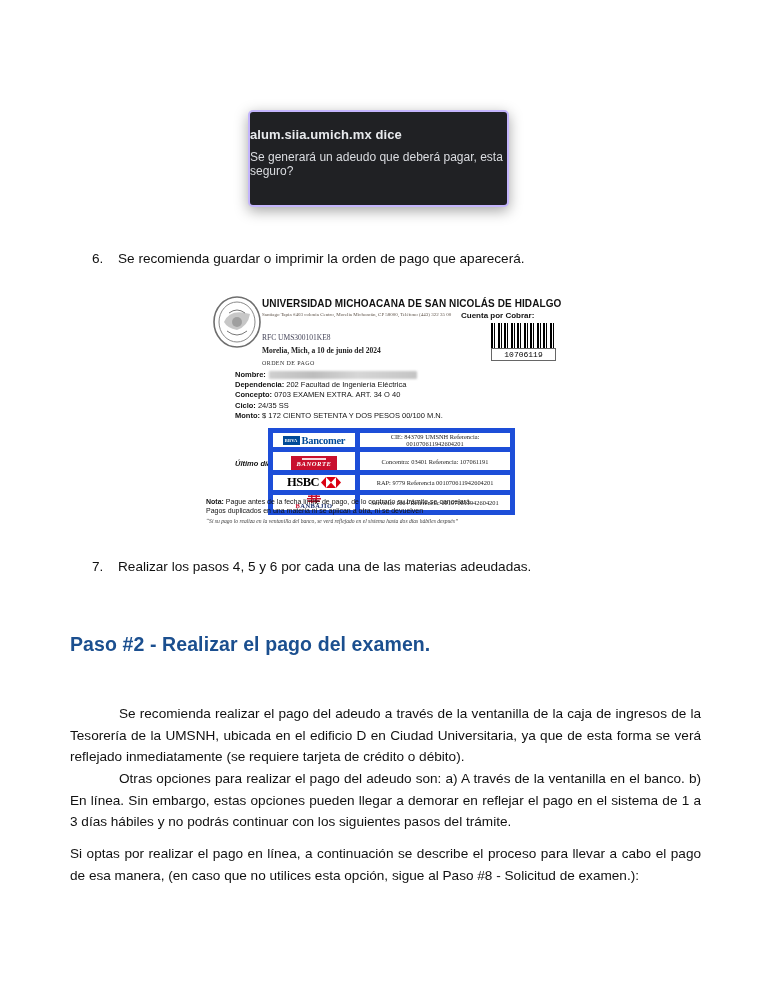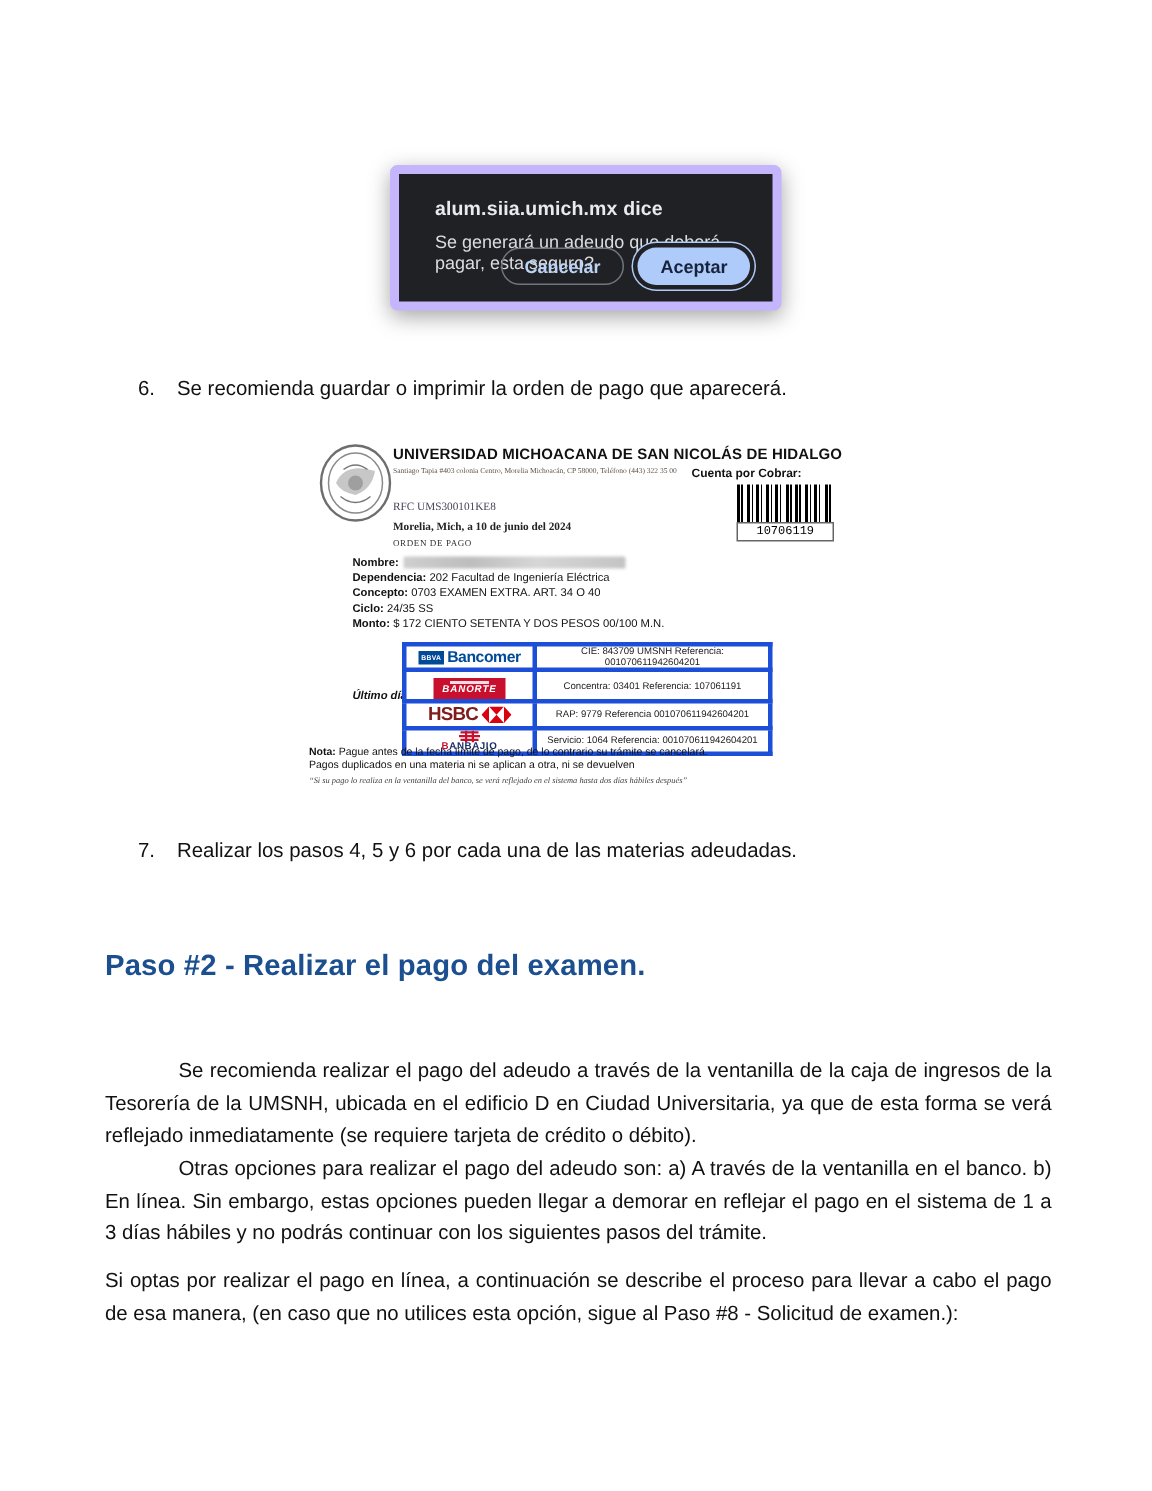--- a/index.html
+++ b/index.html
@@ -5,23 +5,23 @@
   * { margin:0; padding:0; box-sizing:border-box; }
   html,body { background:#ffffff; }
   .page {
     position:relative; width:768px; height:994px; margin:0 auto;
     background:#ffffff; overflow:hidden;
     font-family:"Liberation Sans", sans-serif; color:#000;
   }
 
   
   .dialog {
-    position:absolute; left:260px; top:110px; width:261px; height:97px;
-    background:#202124; border:6px solid #c4b5fd; border-radius:5px;
-    box-shadow:0 4px 14px rgba(0,0,0,.35); padding:15px 24px;
+    position:absolute; left:248px; top:110px; width:261px; height:97px;
+    background:#202124; border:2px solid #c4b5fd; border-radius:5px;
+    box-shadow:0 4px 14px rgba(0,0,0,.35); padding:15px 0;
   }
   .dialog-title { font-size:13px; font-weight:bold; color:#e8eaed; letter-spacing:.1px; }
   .dialog-msg { margin-top:8px; font-size:12px; color:#dadce0; }
   .dialog-buttons { position:absolute; right:12px; bottom:11px; display:flex; gap:9px; align-items:center; }
   .btn {
     height:25px; padding:0 15px; border-radius:13px; font-size:12px; font-weight:bold;
     font-family:"Liberation Sans", sans-serif; display:flex; align-items:center; cursor:pointer;
   }
   .btn-cancel { background:transparent; border:1px solid #6f767d; color:#bcd3f5; }
   .btn-accept {
@@ -59,34 +59,34 @@
   .order-date { position:absolute; left:57px; top:54px; font-family:"Liberation Serif", serif; font-size:7.5px; font-weight:bold; color:#222; }
   .orden-label { position:absolute; left:57px; top:68px; font-family:"Liberation Serif", serif; font-size:6px; color:#333; letter-spacing:.4px; }
   .fields { position:absolute; left:30px; top:78px; font-size:7.5px; line-height:10.2px; color:#111; width:300px; }
   .fields b { font-weight:bold; }
   .redacted {
     display:inline-block; width:148px; height:8px; vertical-align:middle; margin-left:3px;
     background:linear-gradient(90deg,#cfcfcf,#bdbdbd 30%,#d6d6d6 60%,#c4c4c4); filter:blur(1px); border-radius:1px;
   }
   .due-line { font-weight:bold; font-style:italic;margin-top:38px; }
   .bank-table { position:absolute; left:63px; top:136px; width:247px; border:1px solid #8a8a8a; border-collapse:collapse; }
-  .bank-table td { border:3px solid #1d4ed8; height:17.3px; background:#fff; }
+  .bank-table td { border:5px solid #1d4ed8; height:17.3px; background:#fff;font-family:Liberation Serif, serif; }
   .td-logo { width:87px; text-align:center; vertical-align:middle; }
   .td-info { text-align:center; font-size:6.4px; color:#222; padding:0 2px; }
   
   .logo-bbva { display:flex; align-items:center; justify-content:center; gap:2px; }
   .bbva-box { background:#004a98; color:#fff; font-size:4.5px; font-weight:bold; padding:2px 2px; letter-spacing:.2px; }
   .bbva-word { color:#004a98; font-weight:bold; font-size:10.5px; letter-spacing:-.3px; }
   .logo-banorte {
     display:inline-block; background:#c8102e; color:#fff; padding:2px 6px 2.5px;
     font-size:6.5px; font-weight:bold; font-style:italic; letter-spacing:.6px; line-height:1;
   }
   .banorte-top { display:block; height:2px; width:70%; margin:0 auto 1.5px; background:rgba(255,255,255,.85); }
   .logo-hsbc { display:flex; align-items:center; justify-content:center; gap:2px; }
-  .hsbc-word { font-size:12.5px; font-weight:bold; color:#7f1d1d; letter-spacing:-.5px; }
+  .hsbc-word { font-size:12.5px; font-weight:bold; color:#000000; letter-spacing:-.5px; }
   .logo-banbajio { display:flex; flex-direction:column; align-items:center; line-height:1; }
   .banbajio-word { font-size:6.5px; font-weight:bold; color:#1a2f6b; letter-spacing:.4px; }
   .banbajio-word::first-letter { color:#c8102e; }
   .nota { position:absolute; left:1px; top:206px; width:352px; font-size:7px; line-height:8.6px; color:#111; }
   .quote { position:absolute; left:1px; top:226px; width:352px; font-family:"Liberation Serif", serif; font-style:italic; font-size:5.6px; color:#3d3d3d; }
 
   
   .heading { position:absolute; left:70px; top:633px; font-size:19.5px; font-weight:bold; color:#1b4f8f; letter-spacing:.1px; }
   .para { position:absolute; left:70px; width:631px; font-size:13.6px; line-height:21.5px; color:#111; text-align:justify; }
   .indent { text-indent:49px; }
@@ -95,24 +95,20 @@
   #para3 { top:843px; }
 </style>
 </head>
 <body>
 
 <div class="page">
 
   <div class="dialog">
     <div class="dialog-title">alum.siia.umich.mx dice</div>
     <div class="dialog-msg">Se generará un adeudo que deberá pagar, esta seguro?</div>
-    <div class="dialog-buttons">
-      <div class="btn btn-cancel">Cancelar</div>
-      <div class="btn btn-accept">Aceptar</div>
-    </div>
   </div>
 
   <div class="step" id="step6">
     <span class="step-num">6.</span>
     <span>Se recomienda guardar o imprimir la orden de pago que aparecerá.</span>
   </div>
 
   <div class="order">
     <svg class="seal" width="52" height="54" viewBox="0 0 52 54">
       <ellipse cx="26" cy="27" rx="23" ry="25" fill="none" stroke="#6e6e6e" stroke-width="1.6"></ellipse>

